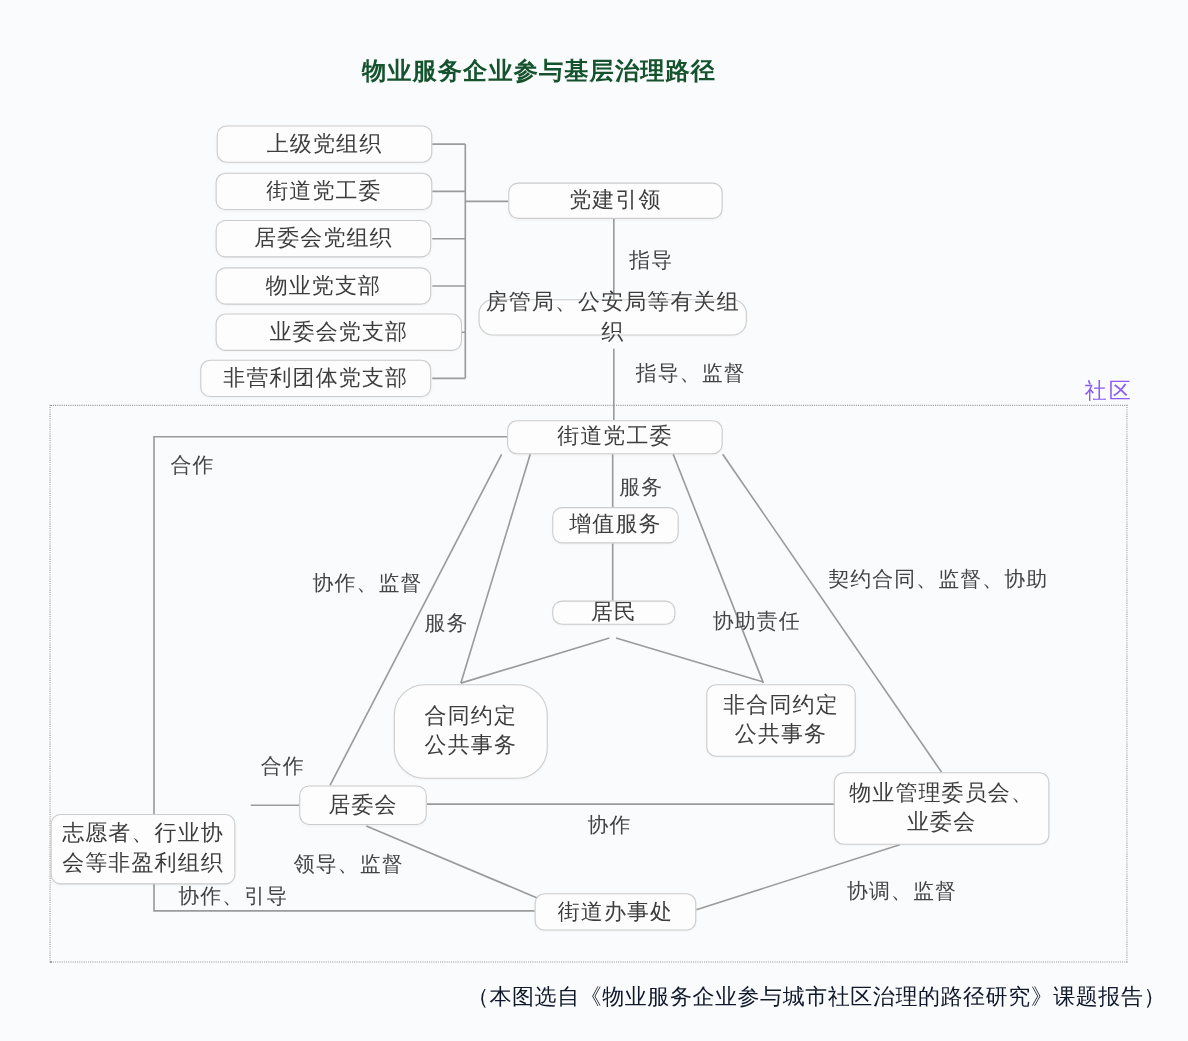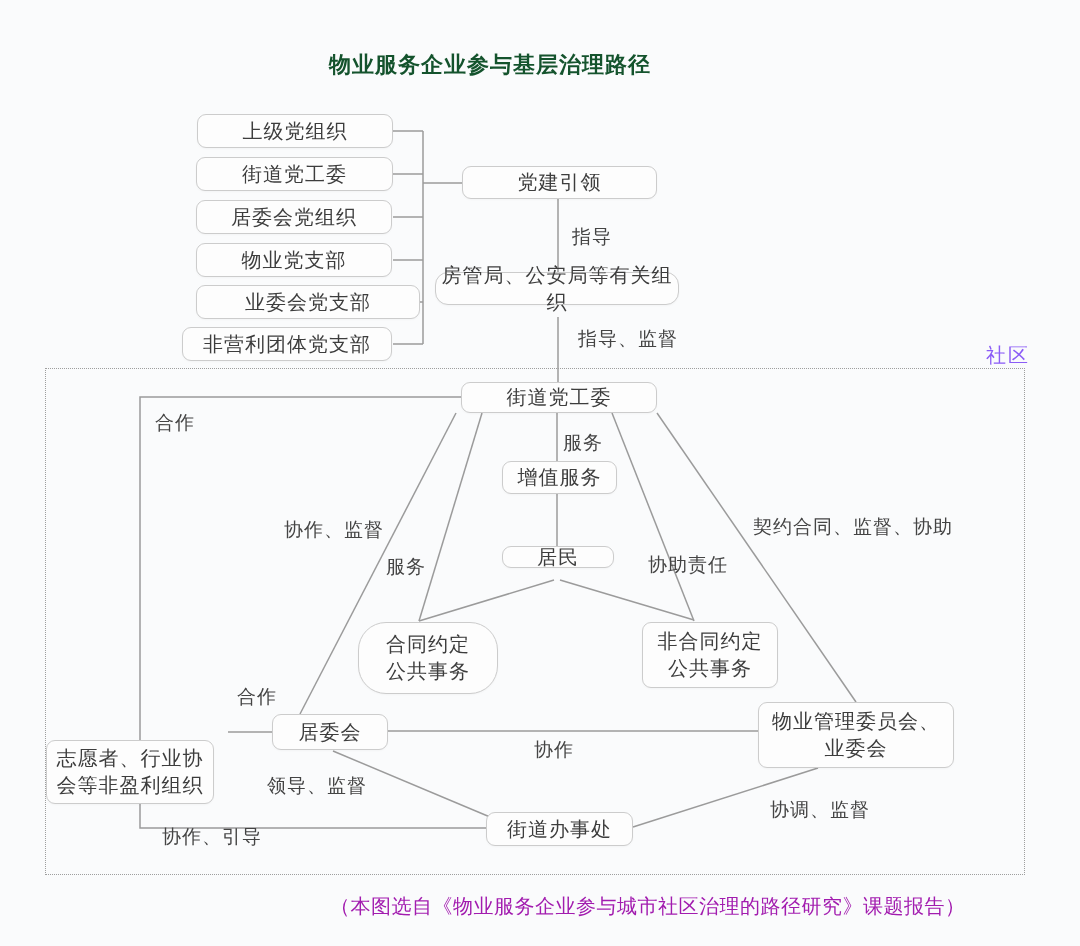--- a/index.html
+++ b/index.html
@@ -30,21 +30,21 @@
     position:absolute;left:45px;top:368px;width:980px;height:507px;
     border:1.6px dotted #9e9e9e;box-sizing:border-box;
   }
   .community-label{
     position:absolute;left:930px;top:342px;width:100px;text-align:right;
     font-size:20px;color:#8b5cf6;letter-spacing:2px;
   }
   .caption{
     position:absolute;left:330px;top:893px;width:730px;
     font-family:"DejaVu Serif","Liberation Serif",serif;
-    font-size:20px;color:#a21caf;letter-spacing:0.5px;white-space:nowrap;
+    font-size:20px;color:#0f172a;letter-spacing:0.5px;white-space:nowrap;text-align:right;
   }
   svg.wires{position:absolute;left:0;top:0;}
   svg.wires line,svg.wires polyline{stroke:#9b9b9b;stroke-width:1.5;fill:none;}
 </style>
 </head>
 <body>
 
 <svg class="wires" width="1080" height="946">
 
   <g>
@@ -100,21 +100,21 @@
 <div class="node" style="left:196px;top:243px;width:196px;height:34px;">物业党支部</div>
 <div class="node" style="left:196px;top:285px;width:224px;height:34px;">业委会党支部</div>
 <div class="node" style="left:182px;top:327px;width:210px;height:34px;">非营利团体党支部</div>
 
 <div class="node" style="left:462px;top:166px;width:195px;height:33px;font-family:Liberation Serif, serif;">党建引领</div>
 <div class="node" style="left:435px;top:272px;width:244px;height:33px;border-radius:13px;">房管局、公安局等有关组织</div>
 
 <div class="node" style="left:461px;top:382px;width:196px;height:31px;">街道党工委</div>
 <div class="node" style="left:502px;top:461px;width:115px;height:33px;">增值服务</div>
 <div class="node" style="left:502px;top:546px;width:112px;height:22px;">居民</div>
-<div class="node" style="left:358px;top:622px;width:140px;height:72px;border-radius:28px;">合同约定
+<div class="node" style="left:358px;top:622px;width:140px;height:86px;border-radius:28px;">合同约定
 公共事务</div>
 <div class="node" style="left:642px;top:622px;width:136px;height:66px;">非合同约定
 公共事务</div>
 <div class="node" style="left:46px;top:740px;width:168px;height:64px;">志愿者、行业协
 会等非盈利组织</div>
 <div class="node" style="left:272px;top:714px;width:116px;height:36px;">居委会</div>
 <div class="node" style="left:758px;top:702px;width:196px;height:66px;">物业管理委员会、
 业委会</div>
 <div class="node" style="left:486px;top:812px;width:147px;height:34px;">街道办事处</div>
 
@@ -122,16 +122,16 @@
 <div class="elabel" style="left:578px;top:326px;">指导、监督</div>
 <div class="elabel" style="left:155px;top:410px;">合作</div>
 <div class="elabel" style="left:563px;top:430px;">服务</div>
 <div class="elabel" style="left:284px;top:517px;">协作、监督</div>
 <div class="elabel" style="left:386px;top:554px;">服务</div>
 <div class="elabel" style="left:753px;top:514px;">契约合同、监督、协助</div>
 <div class="elabel" style="left:648px;top:552px;">协助责任</div>
 <div class="elabel" style="left:237px;top:684px;">合作</div>
 <div class="elabel" style="left:534px;top:737px;">协作</div>
 <div class="elabel" style="left:267px;top:773px;">领导、监督</div>
-<div class="elabel" style="left:162px;top:802px;margin-top:22px;">协作、引导</div>
+<div class="elabel" style="left:162px;top:802px;">协作、引导</div>
 <div class="elabel" style="left:770px;top:797px;">协调、监督</div>
 
 <div class="caption">（本图选自《物业服务企业参与城市社区治理的路径研究》课题报告）</div>
 
 </body></html>

